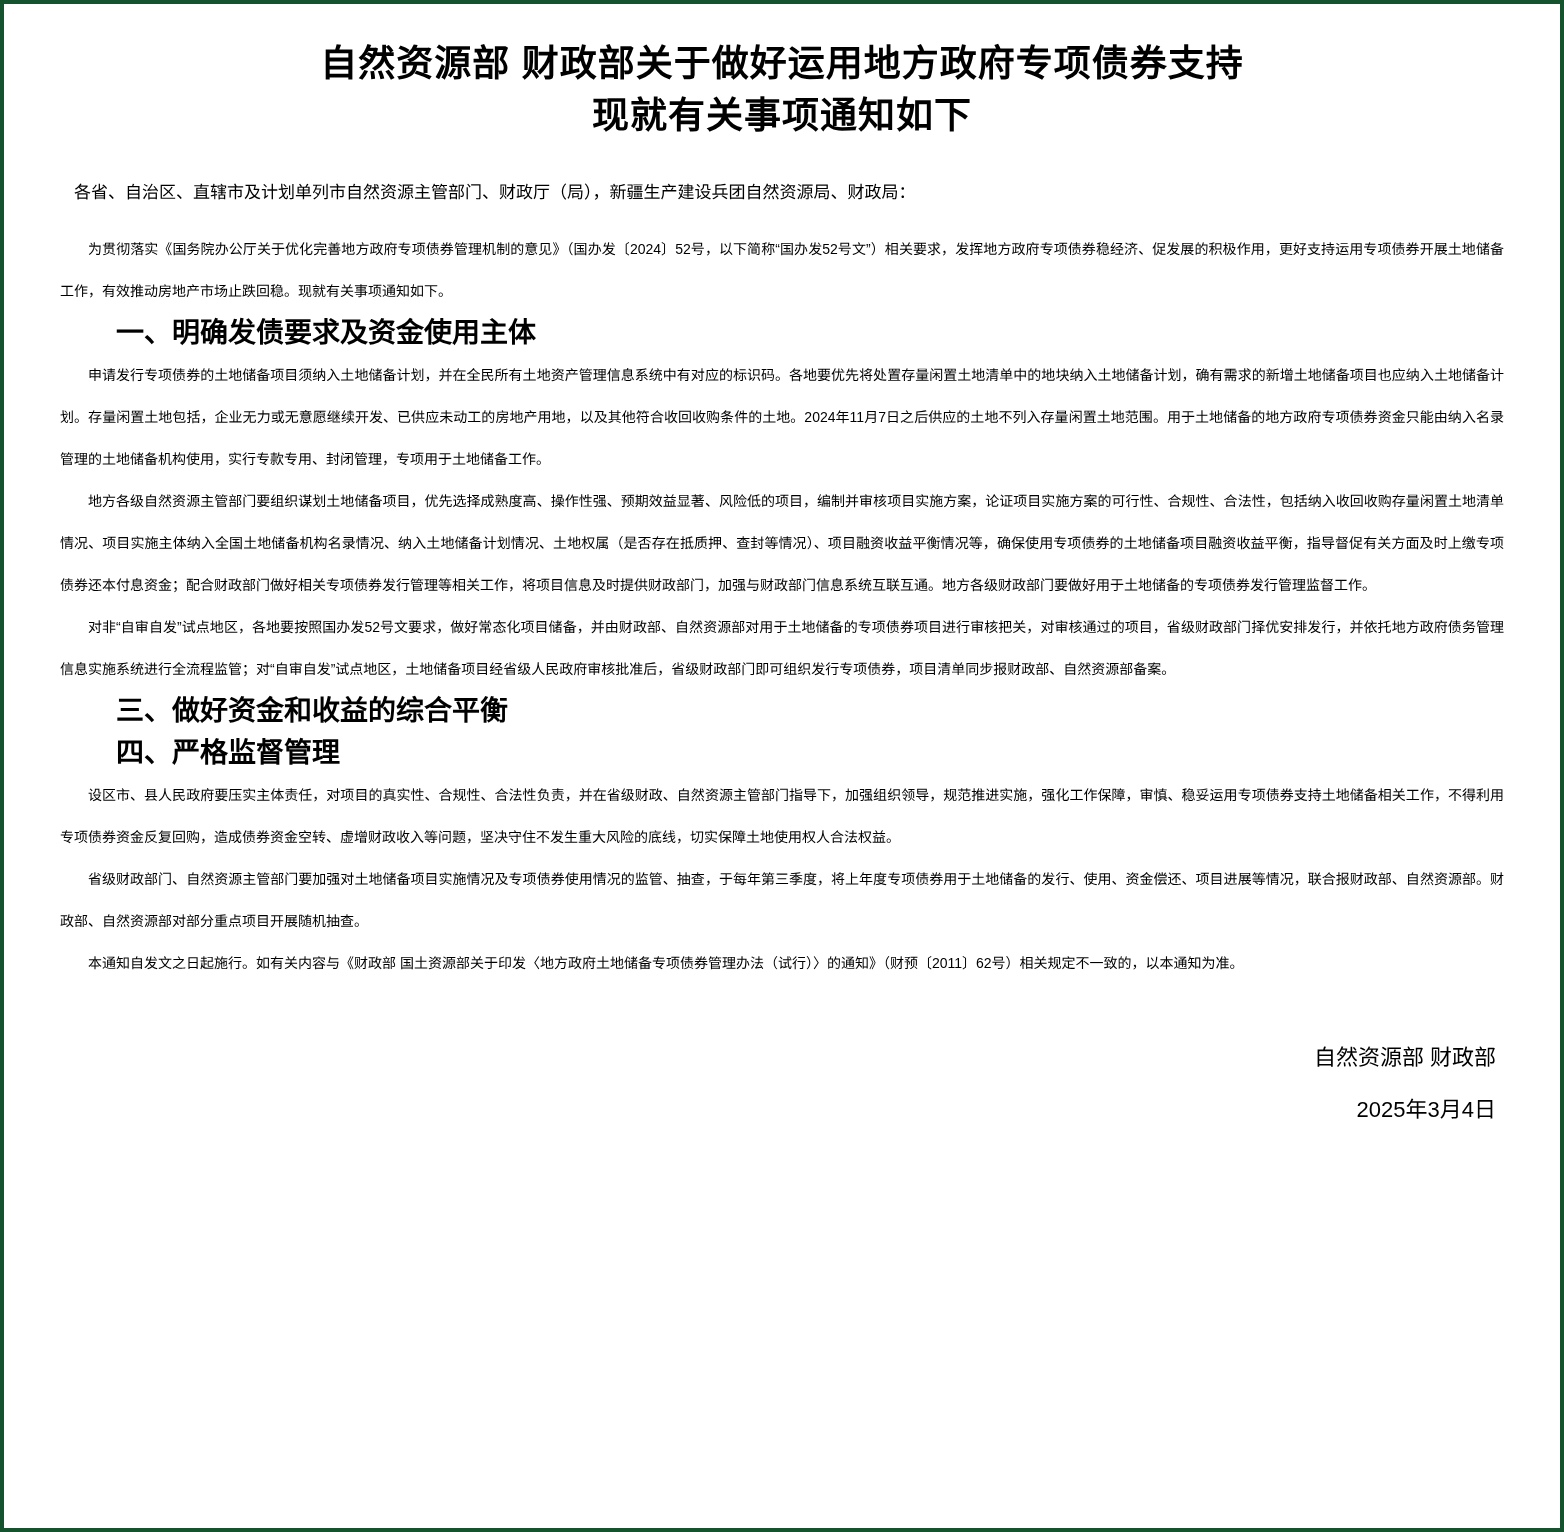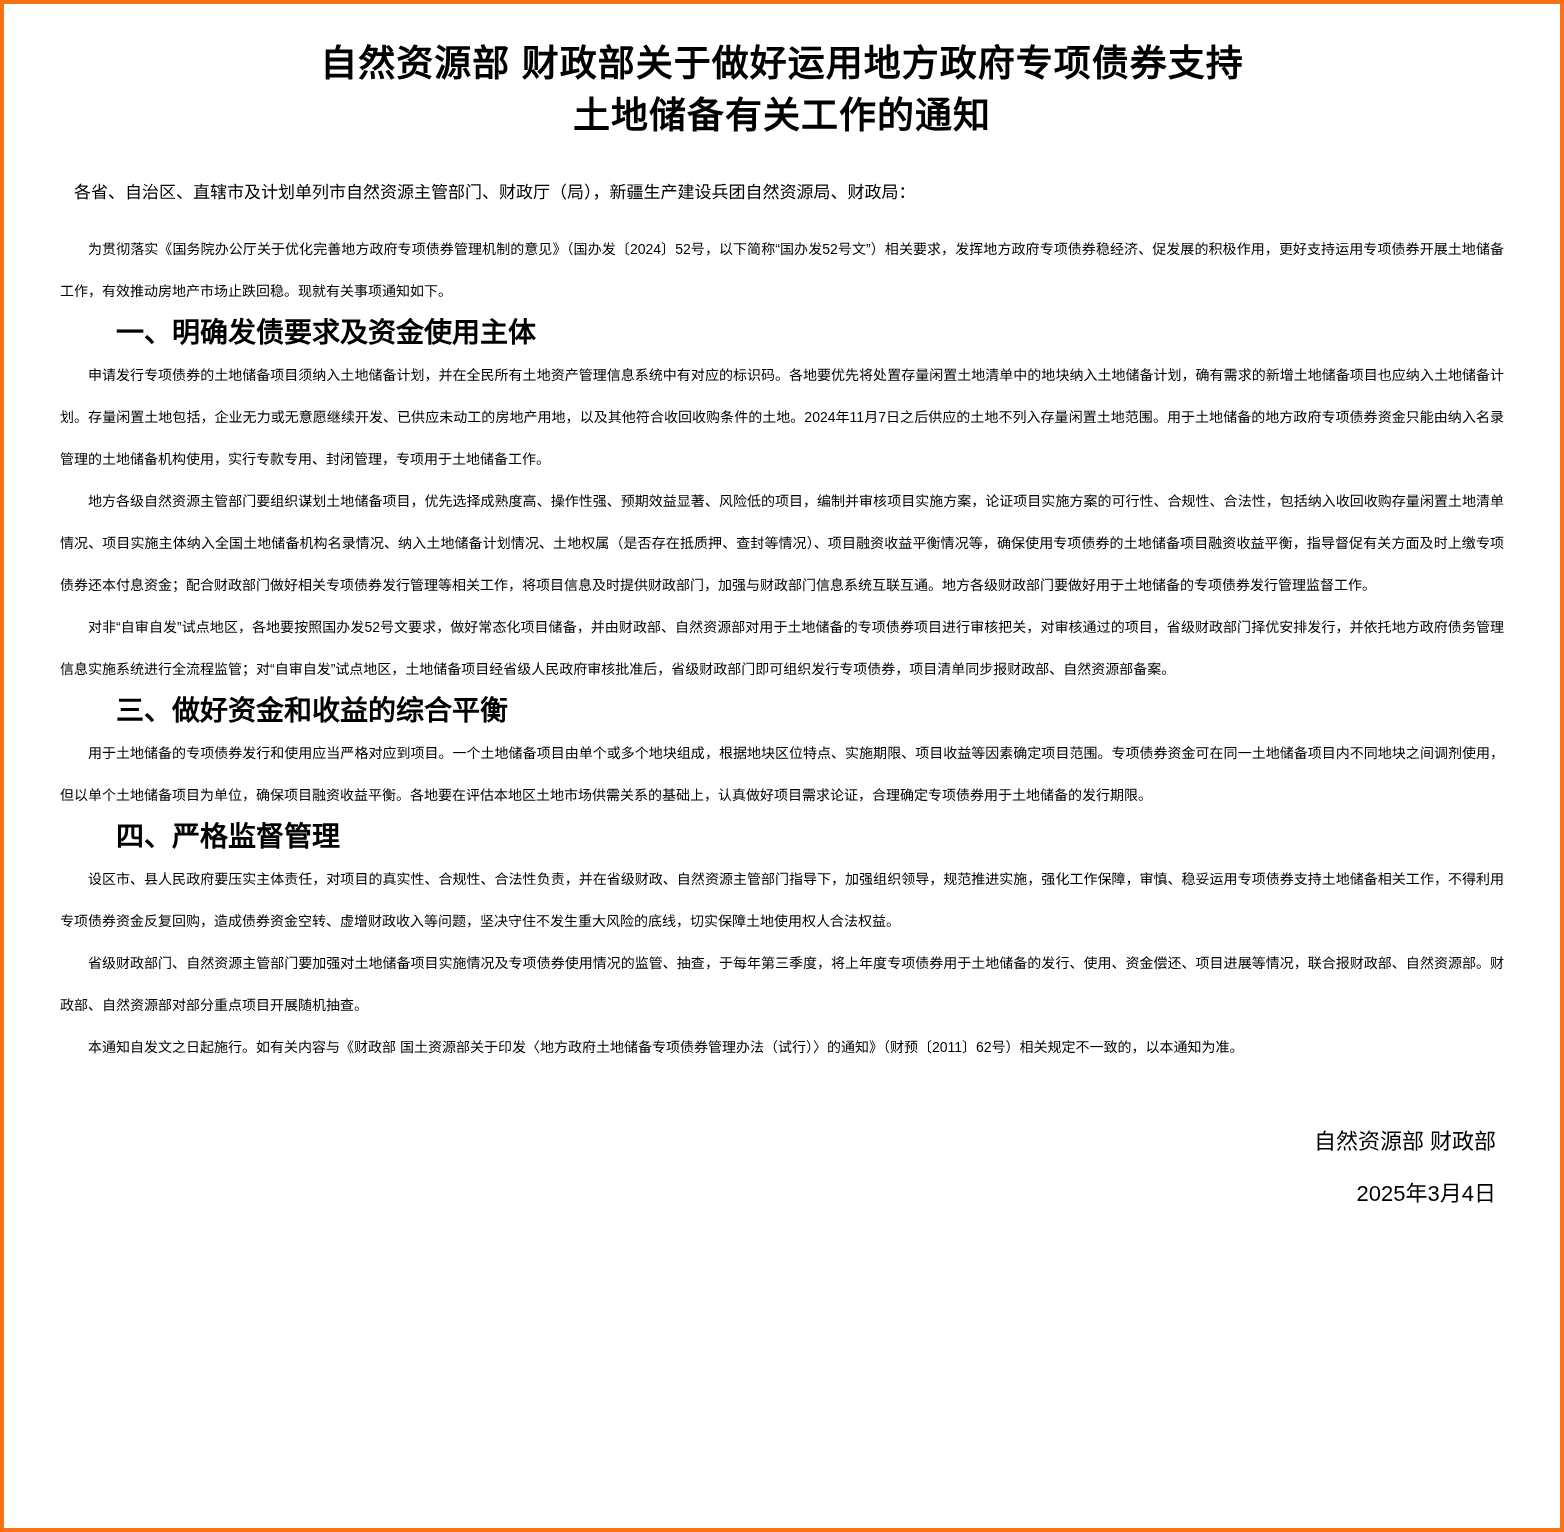--- a/index.html
+++ b/index.html
@@ -6,21 +6,21 @@
     margin: 0;
     padding: 0;
     background: #ffffff;
     font-family: "Liberation Sans", sans-serif;
     color: #000000;
   }
   .page {
     box-sizing: border-box;
     width: 1564px;
     height: 1532px;
-    border: 4px solid #f97316;
+    border: 4px solid #14532d;
     background: #ffffff;
     padding: 12px 56px 4px 56px;
     overflow: hidden;
   }
   .title {
     font-size: 37px;
     font-weight: bold;
     text-align: center;
     line-height: 52px;
     margin: 22px 0 30px 0;
@@ -55,35 +55,34 @@
   }
   .sign-block p { margin: 8px; }
 </style>
 </head>
 <body>
 
 <div class="page">
 
   <h1 class="title">
     <span class="title-line">自然资源部 财政部关于做好运用地方政府专项债券支持</span>
-    <span class="title-line">土地储备有关工作的通知</span>
+    <span class="title-line">现就有关事项通知如下</span>
   </h1>
 
   <p class="addressee">各省、自治区、直辖市及计划单列市自然资源主管部门、财政厅（局），新疆生产建设兵团自然资源局、财政局：</p>
 
   <p class="para">为贯彻落实《国务院办公厅关于优化完善地方政府专项债券管理机制的意见》（国办发〔2024〕52号，以下简称“国办发52号文”）相关要求，发挥地方政府专项债券稳经济、促发展的积极作用，更好支持运用专项债券开展土地储备工作，有效推动房地产市场止跌回稳。现就有关事项通知如下。</p>
 
   <h2 class="heading">一、明确发债要求及资金使用主体</h2>
   <p class="para">申请发行专项债券的土地储备项目须纳入土地储备计划，并在全民所有土地资产管理信息系统中有对应的标识码。各地要优先将处置存量闲置土地清单中的地块纳入土地储备计划，确有需求的新增土地储备项目也应纳入土地储备计划。存量闲置土地包括，企业无力或无意愿继续开发、已供应未动工的房地产用地，以及其他符合收回收购条件的土地。2024年11月7日之后供应的土地不列入存量闲置土地范围。用于土地储备的地方政府专项债券资金只能由纳入名录管理的土地储备机构使用，实行专款专用、封闭管理，专项用于土地储备工作。</p>
 
   <p class="para">地方各级自然资源主管部门要组织谋划土地储备项目，优先选择成熟度高、操作性强、预期效益显著、风险低的项目，编制并审核项目实施方案，论证项目实施方案的可行性、合规性、合法性，包括纳入收回收购存量闲置土地清单情况、项目实施主体纳入全国土地储备机构名录情况、纳入土地储备计划情况、土地权属（是否存在抵质押、查封等情况）、项目融资收益平衡情况等，确保使用专项债券的土地储备项目融资收益平衡，指导督促有关方面及时上缴专项债券还本付息资金；配合财政部门做好相关专项债券发行管理等相关工作，将项目信息及时提供财政部门，加强与财政部门信息系统互联互通。地方各级财政部门要做好用于土地储备的专项债券发行管理监督工作。</p>
   <p class="para">对非“自审自发”试点地区，各地要按照国办发52号文要求，做好常态化项目储备，并由财政部、自然资源部对用于土地储备的专项债券项目进行审核把关，对审核通过的项目，省级财政部门择优安排发行，并依托地方政府债务管理信息实施系统进行全流程监管；对“自审自发”试点地区，土地储备项目经省级人民政府审核批准后，省级财政部门即可组织发行专项债券，项目清单同步报财政部、自然资源部备案。</p>
 
   <h2 class="heading">三、做好资金和收益的综合平衡</h2>
-  <p class="para">用于土地储备的专项债券发行和使用应当严格对应到项目。一个土地储备项目由单个或多个地块组成，根据地块区位特点、实施期限、项目收益等因素确定项目范围。专项债券资金可在同一土地储备项目内不同地块之间调剂使用，但以单个土地储备项目为单位，确保项目融资收益平衡。各地要在评估本地区土地市场供需关系的基础上，认真做好项目需求论证，合理确定专项债券用于土地储备的发行期限。</p>
 
   <h2 class="heading">四、严格监督管理</h2>
   <p class="para">设区市、县人民政府要压实主体责任，对项目的真实性、合规性、合法性负责，并在省级财政、自然资源主管部门指导下，加强组织领导，规范推进实施，强化工作保障，审慎、稳妥运用专项债券支持土地储备相关工作，不得利用专项债券资金反复回购，造成债券资金空转、虚增财政收入等问题，坚决守住不发生重大风险的底线，切实保障土地使用权人合法权益。</p>
   <p class="para">省级财政部门、自然资源主管部门要加强对土地储备项目实施情况及专项债券使用情况的监管、抽查，于每年第三季度，将上年度专项债券用于土地储备的发行、使用、资金偿还、项目进展等情况，联合报财政部、自然资源部。财政部、自然资源部对部分重点项目开展随机抽查。</p>
   <p class="para">本通知自发文之日起施行。如有关内容与《财政部 国土资源部关于印发〈地方政府土地储备专项债券管理办法（试行）〉的通知》（财预〔2011〕62号）相关规定不一致的，以本通知为准。</p>
 
   <div class="sign-block">
     <p>自然资源部  财政部</p>
     <p>2025年3月4日</p>
   </div>

